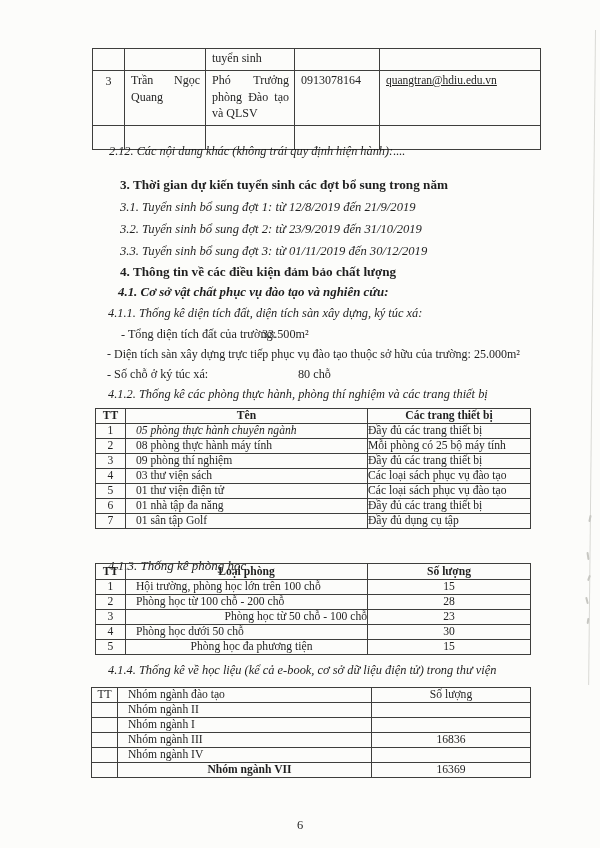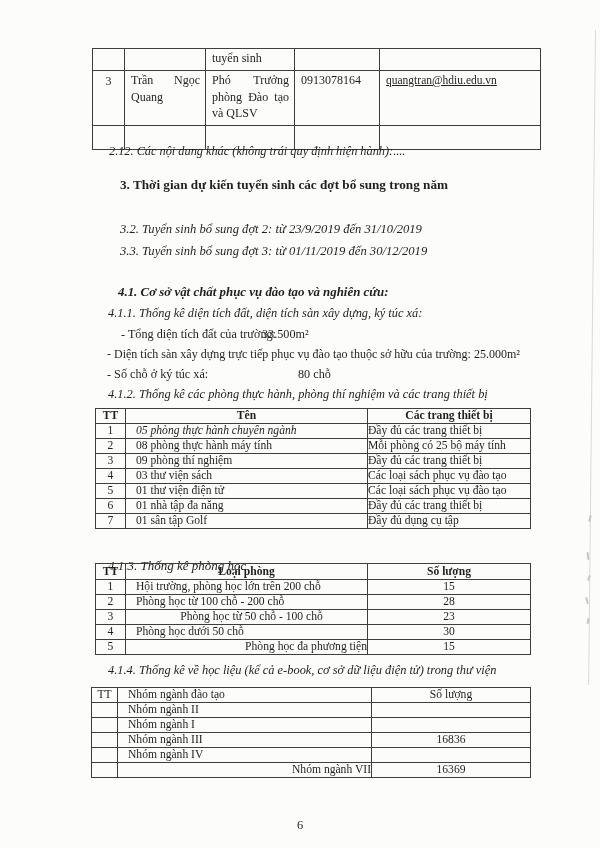--- a/index.html
+++ b/index.html
@@ -103,22 +103,24 @@
       <td></td>
       <td></td>
       <td></td>
       <td></td>
     </tr>
   </tbody>
     </table>
 
   <div class="abs it t212">2.12. Các nội dung khác (không trái quy định hiện hành):....</div>
   <div class="abs bold h3">3. Thời gian dự kiến tuyển sinh các đợt bổ sung trong năm</div>
+  <div class="abs it i31">3.1. Tuyển sinh bổ sung đợt 1: từ 12/8/2019 đến 21/9/2019</div>
   <div class="abs it i32">3.2. Tuyển sinh bổ sung đợt 2: từ 23/9/2019 đến 31/10/2019</div>
   <div class="abs it i33">3.3. Tuyển sinh bổ sung đợt 3: từ 01/11/2019 đến 30/12/2019</div>
+  <div class="abs bold h4">4. Thông tin về các điều kiện đảm bảo chất lượng</div>
   <div class="abs bold it h41">4.1. Cơ sở vật chất phục vụ đào tạo và nghiên cứu:</div>
   <div class="abs it i411">4.1.1. Thống kê diện tích đất, diện tích sàn xây dựng, ký túc xá:</div>
 
   <div class="abs d1">
     <span>- Tổng diện tích đất của trường:</span>
     <span class="val">33.500m²</span>
   </div>
   <div class="abs d2">- Diện tích sàn xây dựng trực tiếp phục vụ đào tạo thuộc sở hữu của trường: 25.000m²</div>
   <div class="abs d3">
     <span>- Số chỗ ở ký túc xá:</span>
@@ -193,41 +195,41 @@
         <thead>
           <tr>
             <th style="text-align: center;">TT</th>
             <th style="text-align: center;">Loại phòng</th>
             <th style="text-align: center;">Số lượng</th>
           </tr>
         </thead>
         <tbody>
           <tr>
             <td style="text-align: center;">1</td>
-            <td style="text-align: left;">Hội trường, phòng học lớn trên 200 chỗ</td>
+            <td style="text-align: left;">Hội trường, phòng học lớn trên 100 chỗ</td>
             <td style="text-align: center;">15</td>
           </tr>
           <tr>
             <td style="text-align: center;">2</td>
             <td style="text-align: left;">Phòng học từ 100 chỗ - 200 chỗ</td>
             <td style="text-align: center;">28</td>
           </tr>
           <tr>
             <td style="text-align: center;">3</td>
-            <td style="text-align: center;">Phòng học từ 50 chỗ - 100 chỗ</td>
+            <td style="text-align: right;">Phòng học từ 50 chỗ - 100 chỗ</td>
             <td style="text-align: center;">23</td>
           </tr>
           <tr>
             <td style="text-align: center;">4</td>
             <td style="text-align: left;">Phòng học dưới 50 chỗ</td>
             <td style="text-align: center;">30</td>
           </tr>
           <tr>
             <td style="text-align: center;">5</td>
-            <td style="text-align: right; margin-top: 28px;">Phòng học đa phương tiện</td>
+            <td style="text-align: center; margin-top: 28px;">Phòng học đa phương tiện</td>
             <td style="text-align: center;">15</td>
           </tr>
         </tbody>
       </table>
     </div>
 
   <div class="abs it i414">4.1.4. Thống kê về học liệu (kể cả e-book, cơ sở dữ liệu điện tử) trong thư viện</div>
 
   <div class="doc-table plain-head t4wrap">
       <table>
@@ -259,21 +261,21 @@
             <td style="text-align: left;">Nhóm ngành III</td>
             <td style="text-align: center;">16836</td>
           </tr>
           <tr>
             <td style="text-align: center;"></td>
             <td style="text-align: left;">Nhóm ngành IV</td>
             <td style="text-align: center;"></td>
           </tr>
           <tr>
             <td style="text-align: center;"></td>
-            <td style="text-align: right;">Nhóm ngành VII</td>
+            <td style="text-align: center; font-weight: bold;">Nhóm ngành VII</td>
             <td style="text-align: center;">16369</td>
           </tr>
         </tbody>
       </table>
     </div>
 
   <div class="abs pagenum">6</div>
 
   <div class="bleed-line"></div>
   <div class="bleed-mark bm1"></div>

